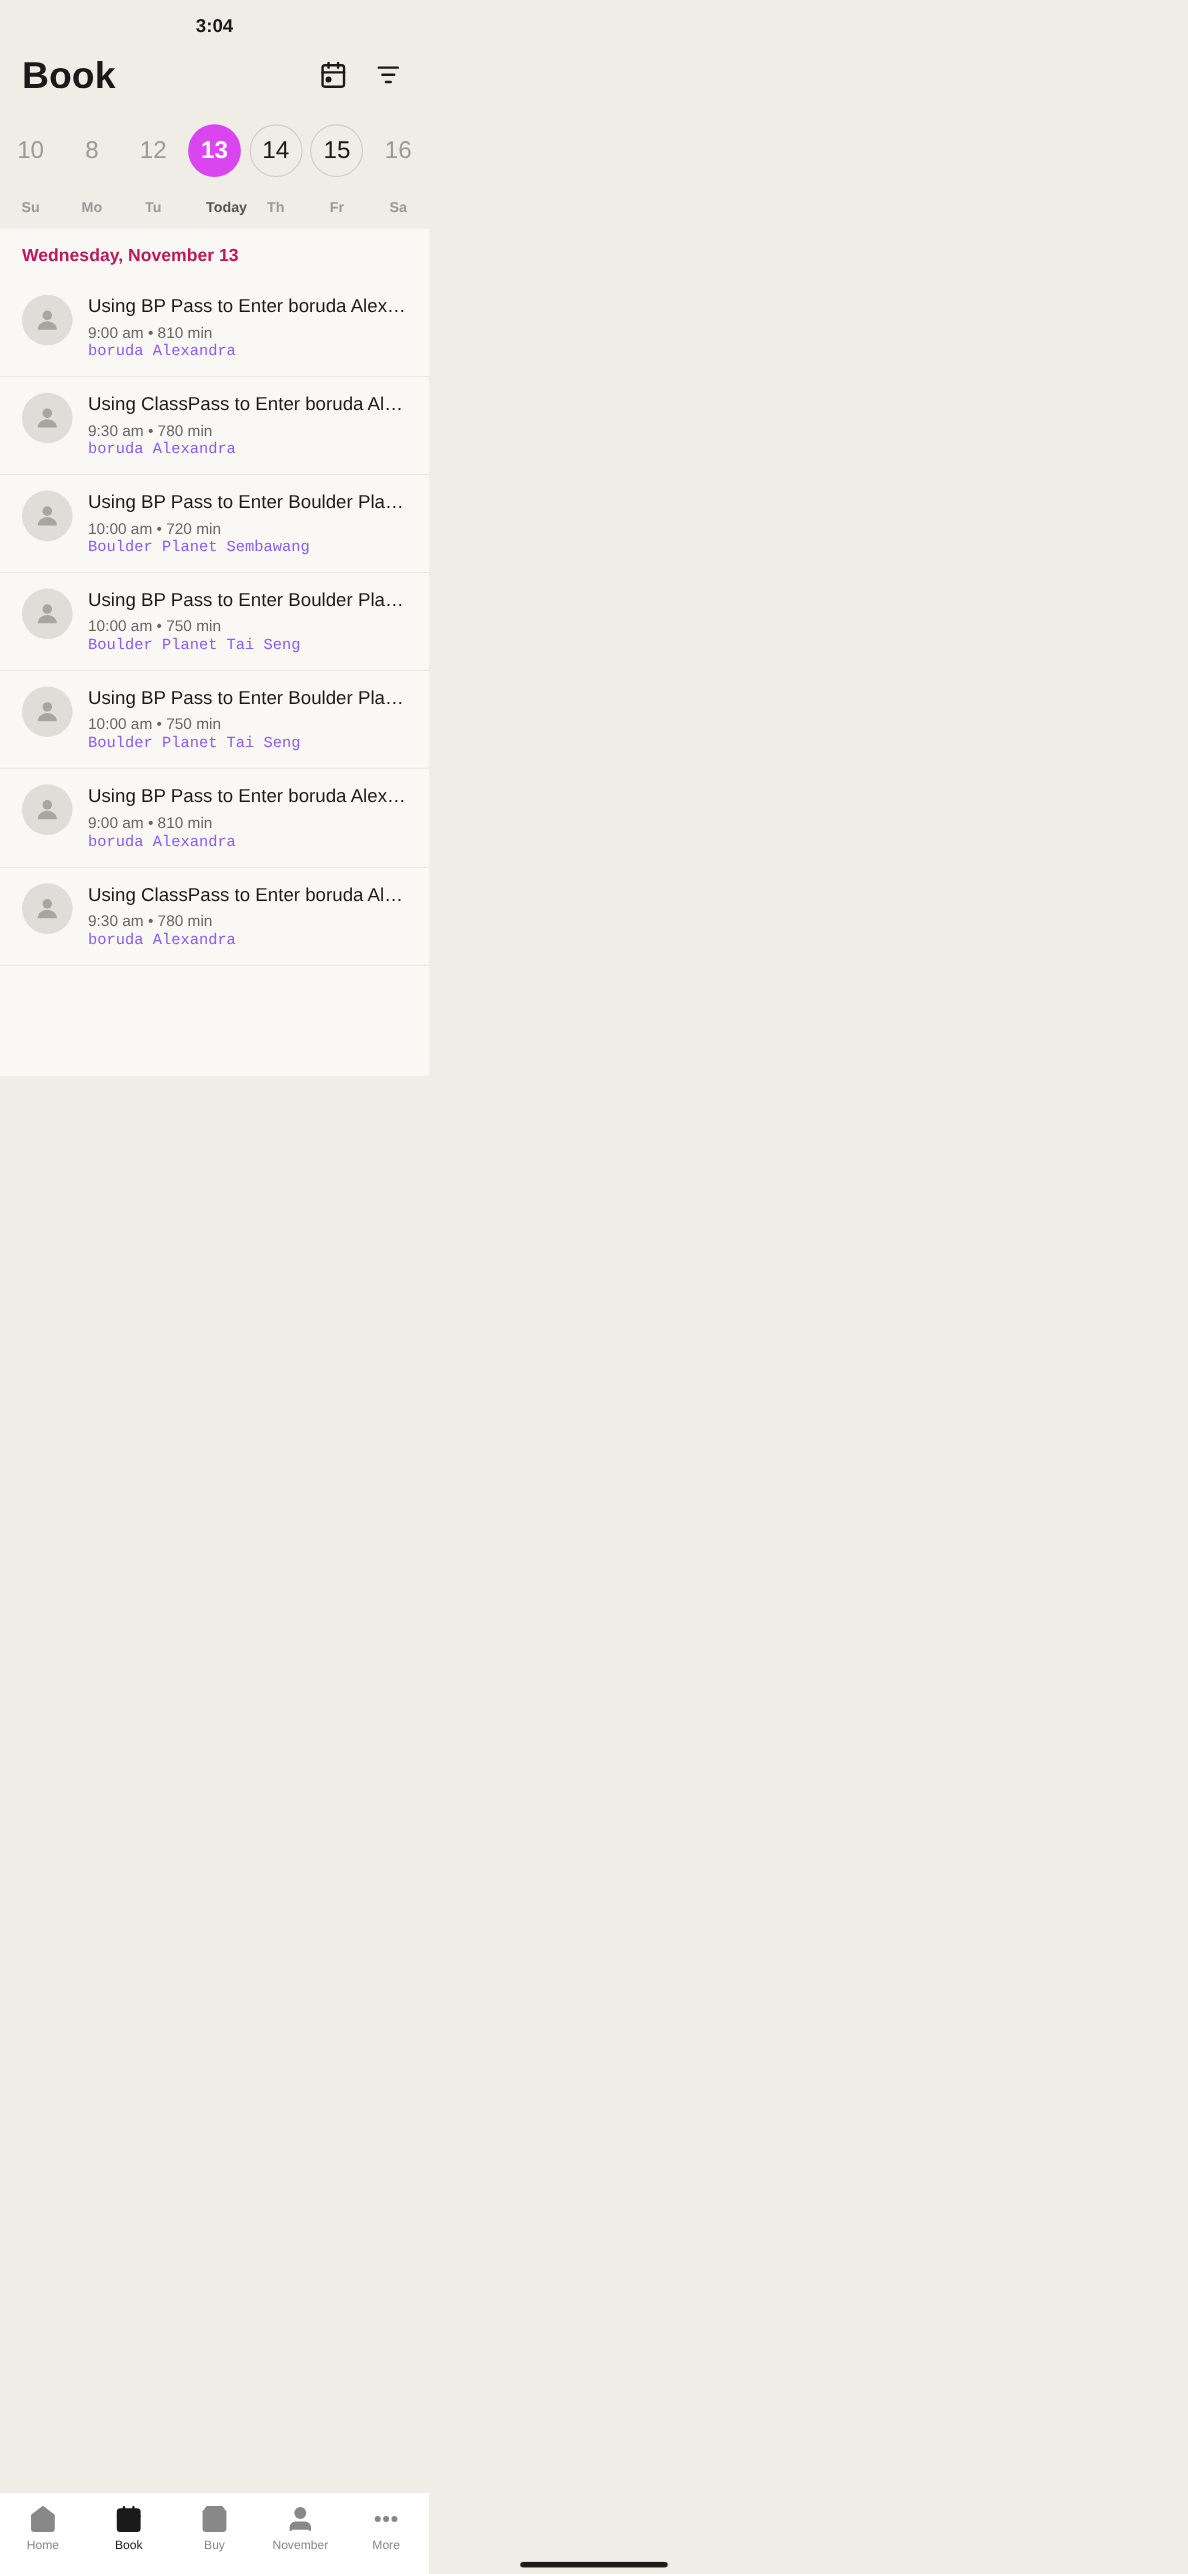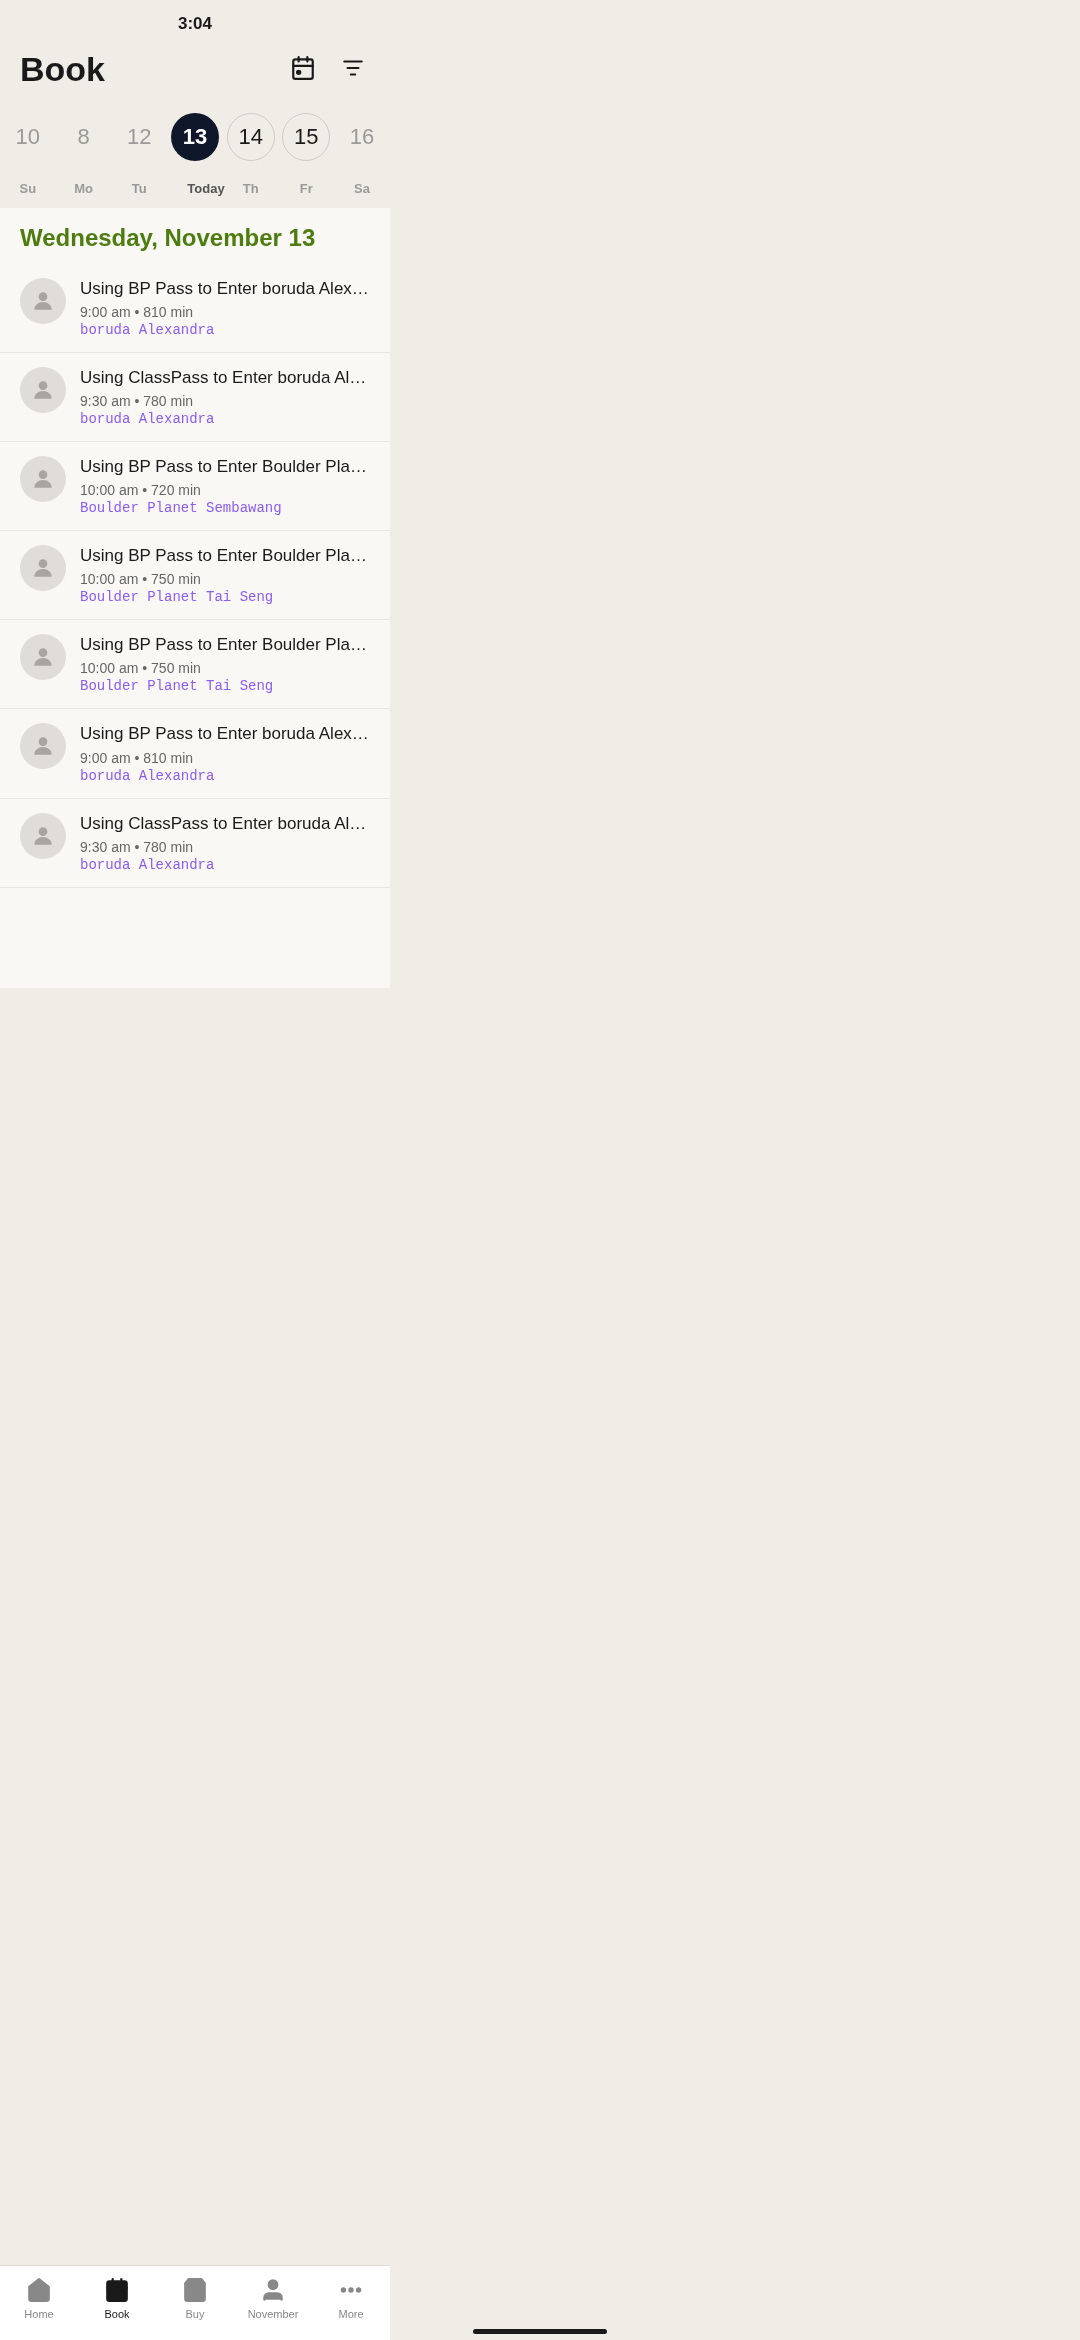--- a/index.html
+++ b/index.html
@@ -82,21 +82,21 @@
       color: #9a9a9a;
       width: 48px;
       height: 48px;
       display: flex;
       align-items: center;
       justify-content: center;
       border-radius: 50%;
     }
 
     .day-number.active {
-      background: #0f172a;
+      background: #d946ef;
       color: #fff;
       font-weight: 600;
     }
 
     .day-number.outlined {
       border: 1.5px solid #ccc;
       color: #1a1a1a;
     }
 
     .day-label {
@@ -109,23 +109,23 @@
       color: #555;
       margin-left: 22px;
     }
 
     .content-area {
       background: #f9f8f5;
       flex: 1;
     }
 
     .date-heading {
-      font-size: 24px;
+      font-size: 16px;
       font-weight: 600;
-      color: #4d7c0f;
+      color: #be185d;
       padding: 16px 20px 12px;
     }
 
     .session-list {
       display: flex;
       flex-direction: column;
     }
 
     .session-item {
       display: flex;

